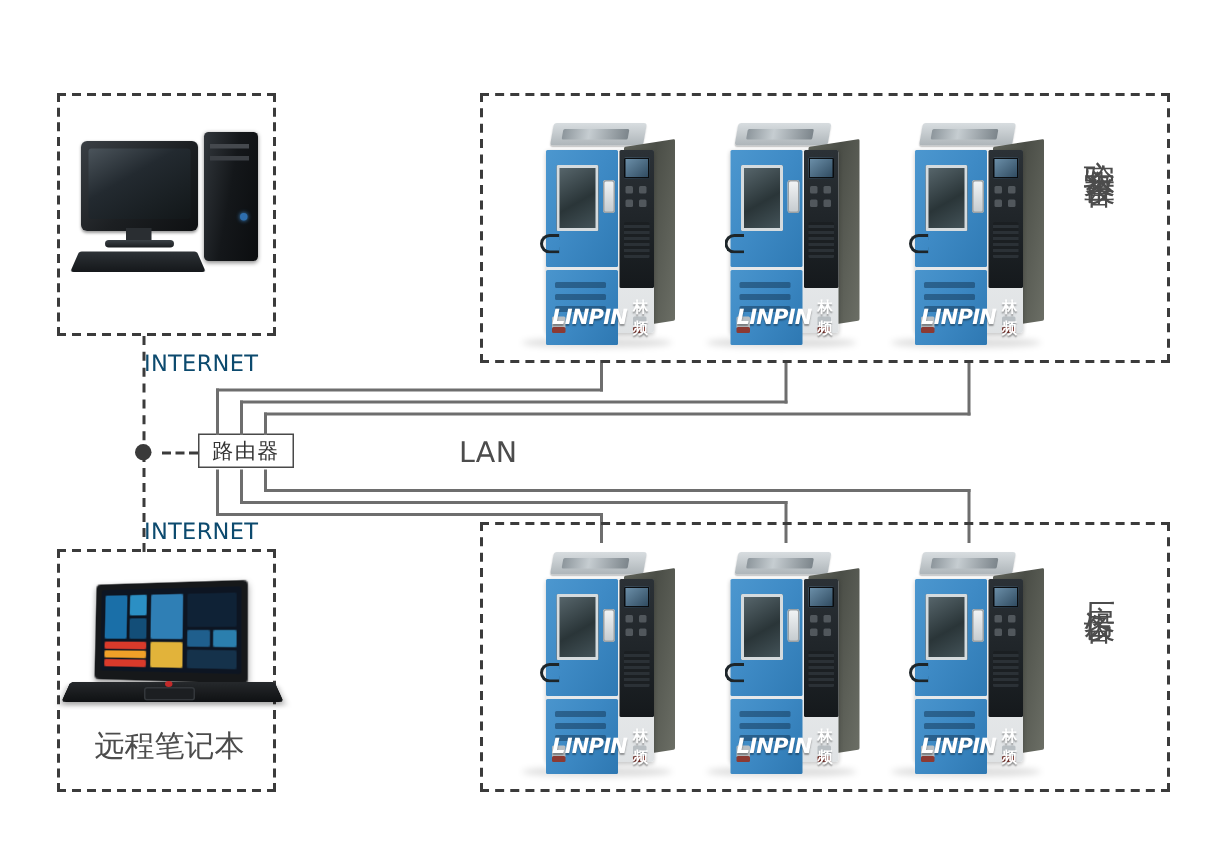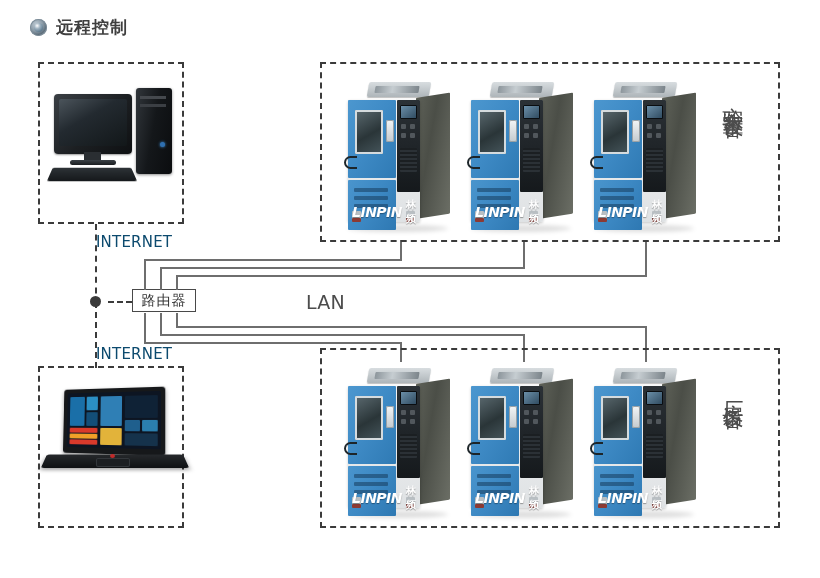--- a/index.html
+++ b/index.html
@@ -86,21 +86,21 @@
   .ch-shadow{position:absolute;left:6px;bottom:0px;width:100px;height:7px;border-radius:50%;
     background:rgba(0,0,0,.13);filter:blur(2px);}
   .ch-top{position:absolute;left:26px;top:0px;width:62px;height:15px;border-radius:2px;
     background:linear-gradient(#d8dde0,#aeb5b9);box-shadow:0 1px 1px rgba(0,0,0,.25);
     transform:skewX(-10deg);}
   .ch-top i{position:absolute;left:7px;top:4px;width:44px;height:7px;border-radius:1px;
     background:linear-gradient(90deg,#8d969c,#c6cdd1 40%,#7c858b);}
   .ch-side{position:absolute;left:74px;top:16px;width:34px;height:121px;
     background:linear-gradient(100deg,#5f6259 0%,#4b4e47 40%,#6b6e65 100%);
     transform:skewY(-9deg);transform-origin:left top;border-radius:1px;}
-  .ch-body{position:absolute;left:6px;top:18px;width:72px;height:122px;
+  .ch-body{position:absolute;left:22px;top:18px;width:72px;height:122px;
     background:linear-gradient(#f2f3f4,#dfe2e4);border-radius:2px;
     box-shadow:0 1px 3px rgba(0,0,0,.22);}
   .ch-door{position:absolute;left:0px;top:0px;width:48px;height:78px;
     background:linear-gradient(120deg,#4c97cf 0%,#3f8bc6 45%,#2f7ab4 100%);border-radius:1px;}
   .ch-win{position:absolute;left:7px;top:10px;width:28px;height:44px;border-radius:1px;
     background:linear-gradient(150deg,#5b6a70 0%,#2a3538 55%,#46565c 100%);
     box-shadow:inset 0 0 0 2px #d5dbde;}
   .ch-handle{position:absolute;left:38px;top:20px;width:8px;height:22px;border-radius:2px;
     background:linear-gradient(#f3f5f6,#c4cace);box-shadow:inset 0 0 0 1px #9aa1a5;}
   .ch-knob{position:absolute;left:-4px;top:56px;width:11px;height:9px;border-radius:50% 0 0 50%;
@@ -121,24 +121,20 @@
     display:flex;align-items:center;gap:4px;pointer-events:none;}
   .ch-mark .en{font-style:italic;font-weight:bold;font-size:14px;color:#ffffff;
     letter-spacing:-.5px;text-shadow:0 1px 1px rgba(0,0,0,.35);}
   .ch-mark .cn{font-size:10px;color:#ffffff;font-weight:bold;text-shadow:0 1px 1px rgba(0,0,0,.35);}
 </style>
 </head>
 <body>
 
 <div class="canvas">
 
-  <div class="title-wrap">
-    <span class="title-icon"></span>
-    <span class="title-text">远程控制</span>
-  </div>
 
   <div class="dbox" style="left:38px;top:62px;width:146px;height:162px;">
     <div class="pc" style="left:14px;top:24px;width:120px;height:96px;">
       <div class="monitor">
           <div class="screen"></div>
         </div>
       <div class="mstand"></div>
       <div class="mbase"></div>
       <div class="tower">
           <div class="tled"></div>
@@ -162,20 +158,21 @@
           <div class="tile" style="left:61px;top:4px;width:32px;height:22px;background:#0f2236;"></div>
           <div class="tile" style="left:61px;top:28px;width:15px;height:11px;background:#1f5f8d;"></div>
           <div class="tile" style="left:78px;top:28px;width:15px;height:11px;background:#2b7fae;"></div>
           <div class="tile" style="left:61px;top:41px;width:32px;height:12px;background:#15324b;"></div>
         </div>
       </div>
       <div class="base"></div>
       <div class="pad"></div>
       <div class="nub"></div>
     </div>
+    <div class="label-cn" style="left:0;top:116px;width:146px;">远程笔记本</div>
   </div>
 
   <div class="dashv" style="left:95px;top:224px;height:80px;"></div>
   <div class="dashv" style="left:95px;top:302px;height:66px;"></div>
   <div class="dashh" style="left:108px;top:301px;width:24px;"></div>
   <div class="node-dot" style="left:90px;top:296px;"></div>
 
   <div class="net-label" style="left:96px;top:233px;">INTERNET</div>
   <div class="net-label" style="left:96px;top:345px;">INTERNET</div>
 

